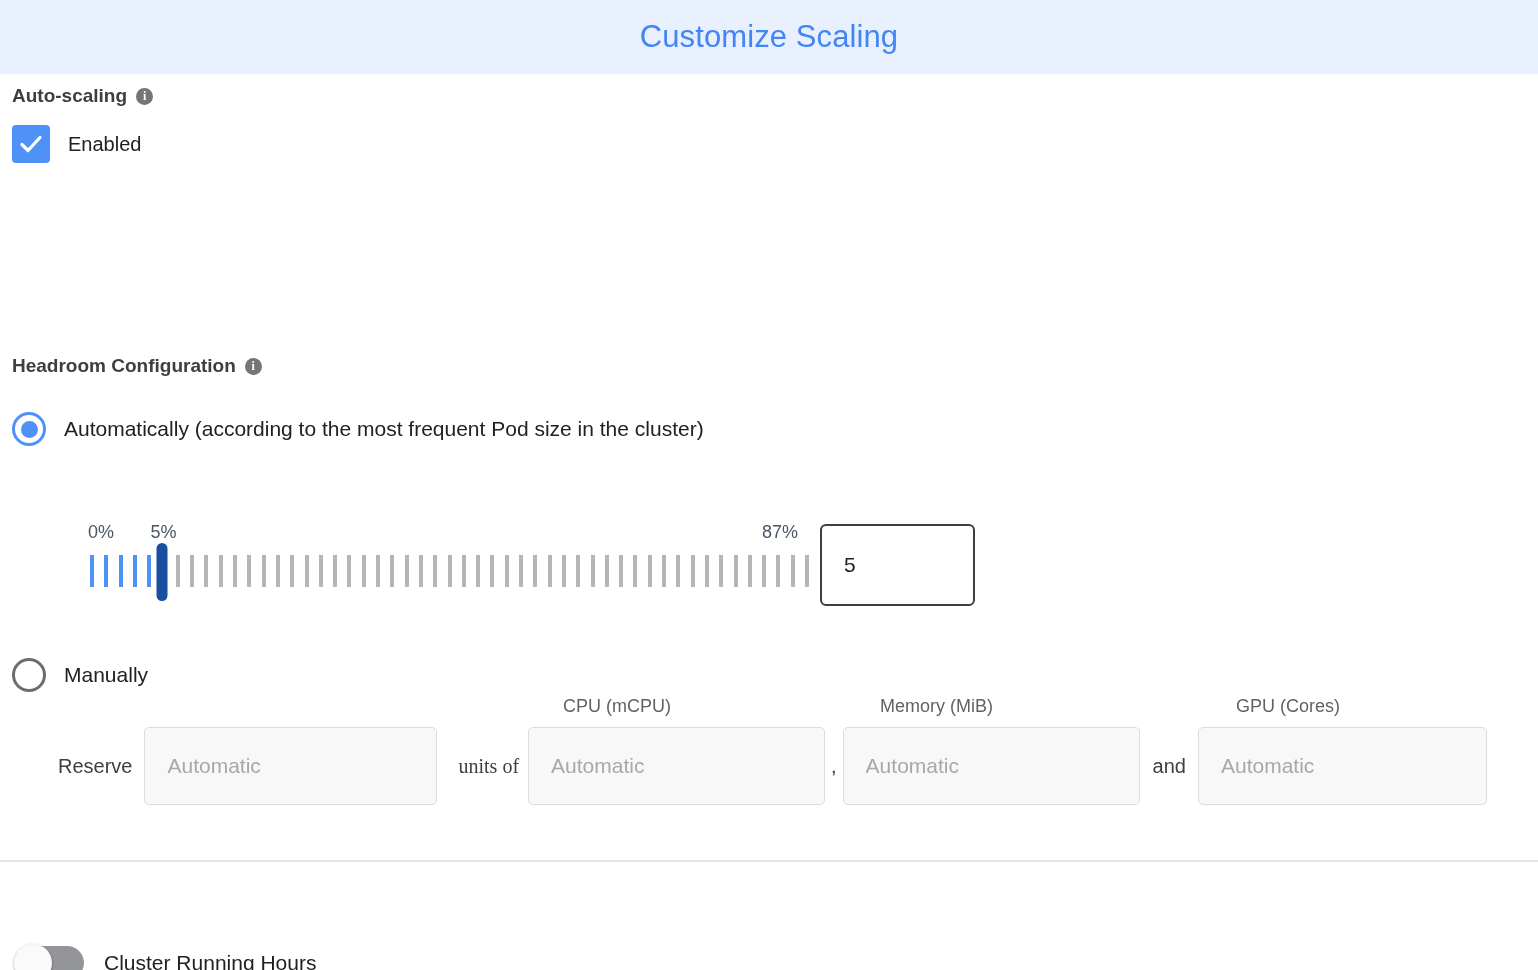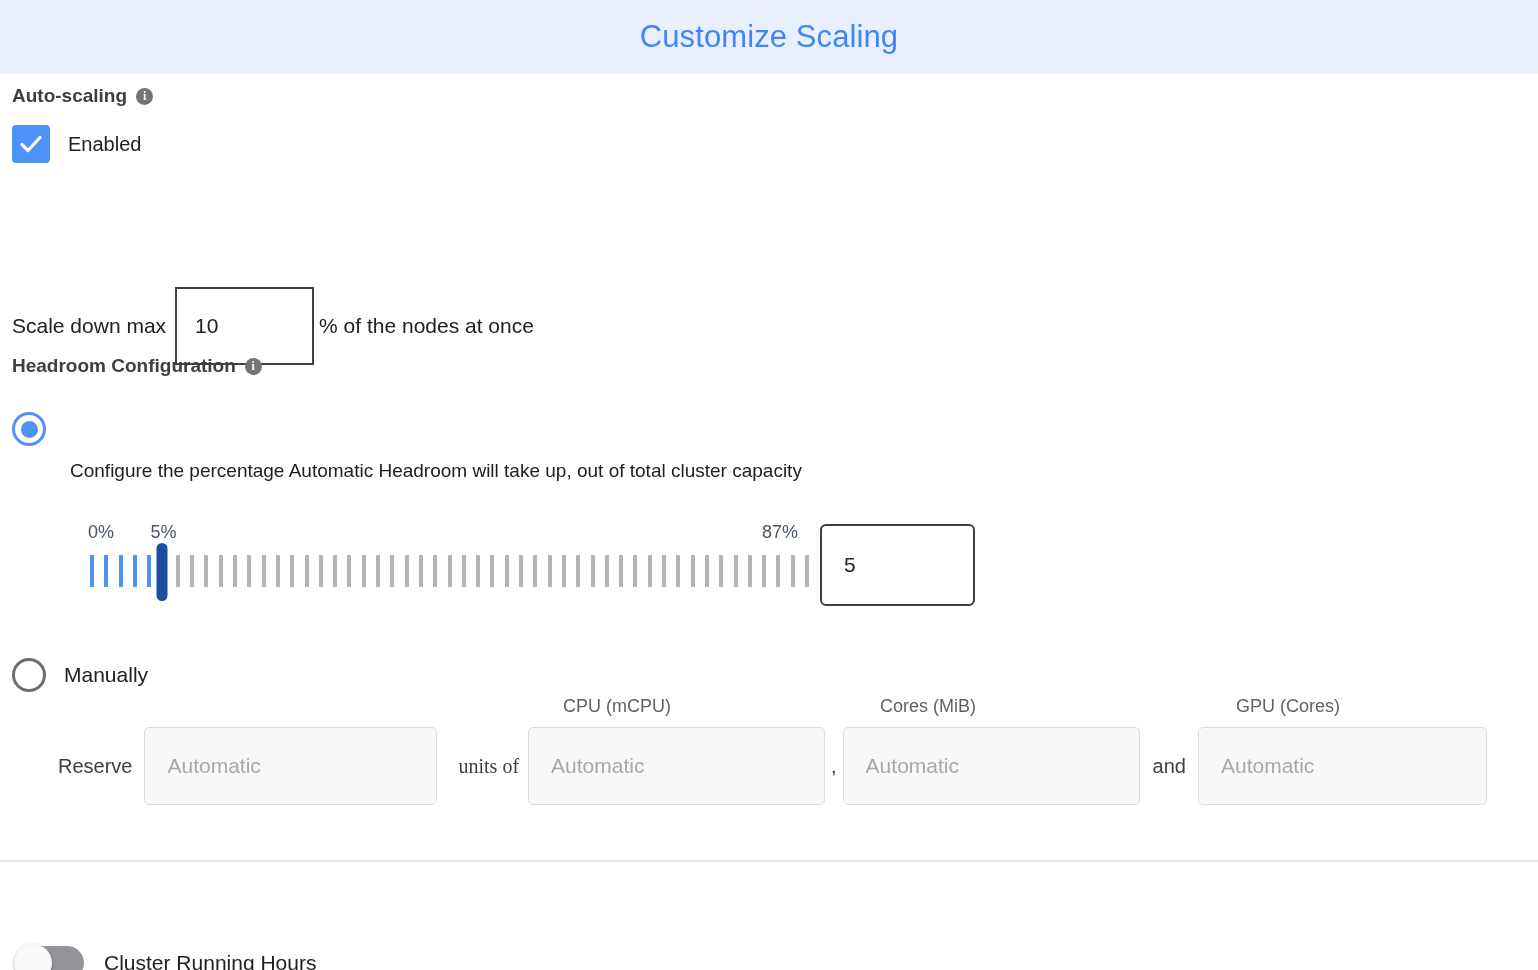--- a/index.html
+++ b/index.html
@@ -289,38 +289,33 @@
 
   <div class="checkbox-row" style="position:absolute; left:12px; top:51px;">
     <span class="checkbox">
       <svg width="26" height="26" viewBox="0 0 26 26">
         <path d="M4 13.5 L10 19.5 L22 6.5" stroke="#ffffff" stroke-width="3.2" fill="none" stroke-linecap="round" stroke-linejoin="round"></path>
       </svg>
     </span>
     <span class="checkbox-label">Enabled</span>
   </div>
 
-  <div class="scale-row" style="position:absolute; left:12px; top:213px;">
-    <span class="scale-label">Scale down max</span>
-    <input class="num-input" style="margin-left: 9px;" type="text" value="10">
-    <span class="scale-suffix" style="margin-left:5px;">% of the nodes at once</span>
-  </div>
 
   <div class="section-heading" style="position:absolute; left:12px; top:281px;">
     <span>Headroom Configuration</span>
     <span class="info-icon">i</span>
   </div>
 
   <div class="radio-row" style="position:absolute; left:12px; top:338px;">
     <span class="radio">
         <span class="dot"></span>
       </span>
-  </div>
-
-  <div class="radio-help" style="position:absolute; left:70px; top:386px;">Configure the percentage Automatic Headroom will take up, out of total cluster capacity</div>
+    <span class="radio-label">Automatically (according to the most frequent Pod size in the cluster)</span>
+  </div>
+
 
   <div class="slider-wrap" style="position:absolute; left:12px; top:448px; width:1000px;">
     <div class="slider-scale-labels">
       <span class="slider-tick-label" id="slider-label-min" style="left: 89px;">0%</span>
       <span class="slider-tick-label" id="slider-label-cur" style="left: 151.5px;">5%</span>
       <span class="slider-tick-label" id="slider-label-max" style="left: 768px;">87%</span>
     </div>
     <div class="slider-track" id="slider-track">
         <span class="tick filled" style="left: 78px;"></span>
         <span class="tick filled" style="left: 92.3px;"></span>
@@ -377,21 +372,21 @@
       </div>
     <input class="slider-value-box" type="text" style="left: 808px; top: 2px;" value="5">
   </div>
 
   <div class="radio-row" style="position:absolute; left:12px; top:584px;">
     <span class="radio unchecked"></span>
     <span class="radio-label">Manually</span>
   </div>
 
   <div class="field-label" style="left:563px; top:622px;">CPU (mCPU)</div>
-  <div class="field-label" style="left:880px; top:622px;">Cores (MiB)</div>
+  <div class="field-label" style="left:880px; top:622px;">Memory (MiB)</div>
   <div class="field-label" style="left:1236px; top:622px;">GPU (Cores)</div>
 
   <div class="reserve-row" style="position:absolute; left:58px; top:653px;">
     <span class="reserve-text">Reserve</span>
     <input class="auto-input" style="width: 293px; margin-left: 12px;" type="text" placeholder="Automatic">
     <span class="reserve-text" style="margin-left:21px;font-family:Liberation Serif, serif;">units of</span>
     <input class="auto-input" style="width: 297px; margin-left: 9px;" type="text" placeholder="Automatic">
     <span class="reserve-text" style="margin-left:6px;">,</span>
     <input class="auto-input" style="width: 297px; margin-left: 6px;" type="text" placeholder="Automatic">
     <span class="reserve-text" style="margin-left:13px;">and</span>

